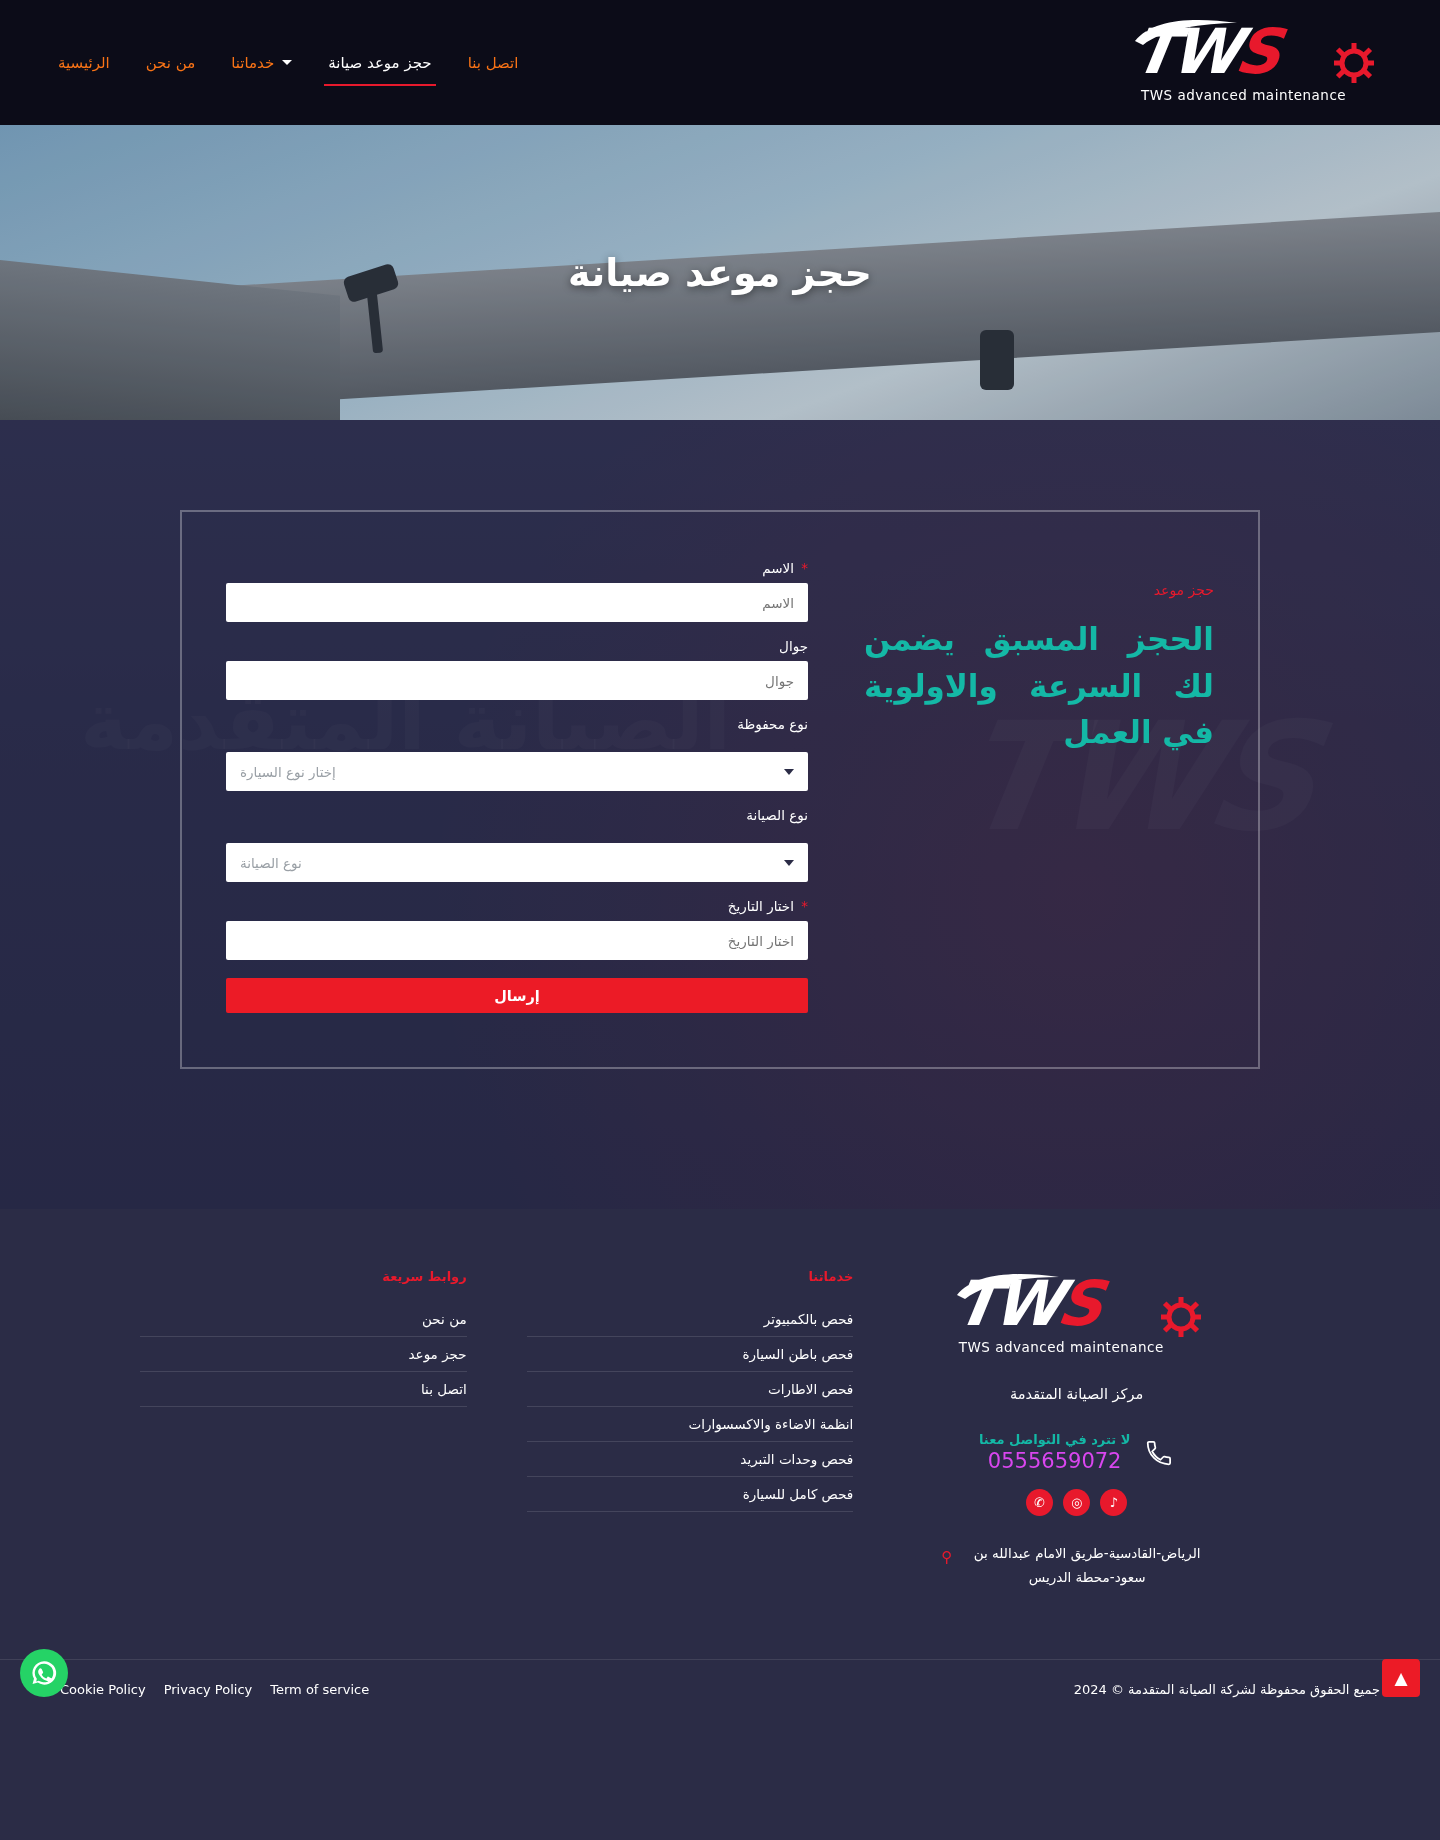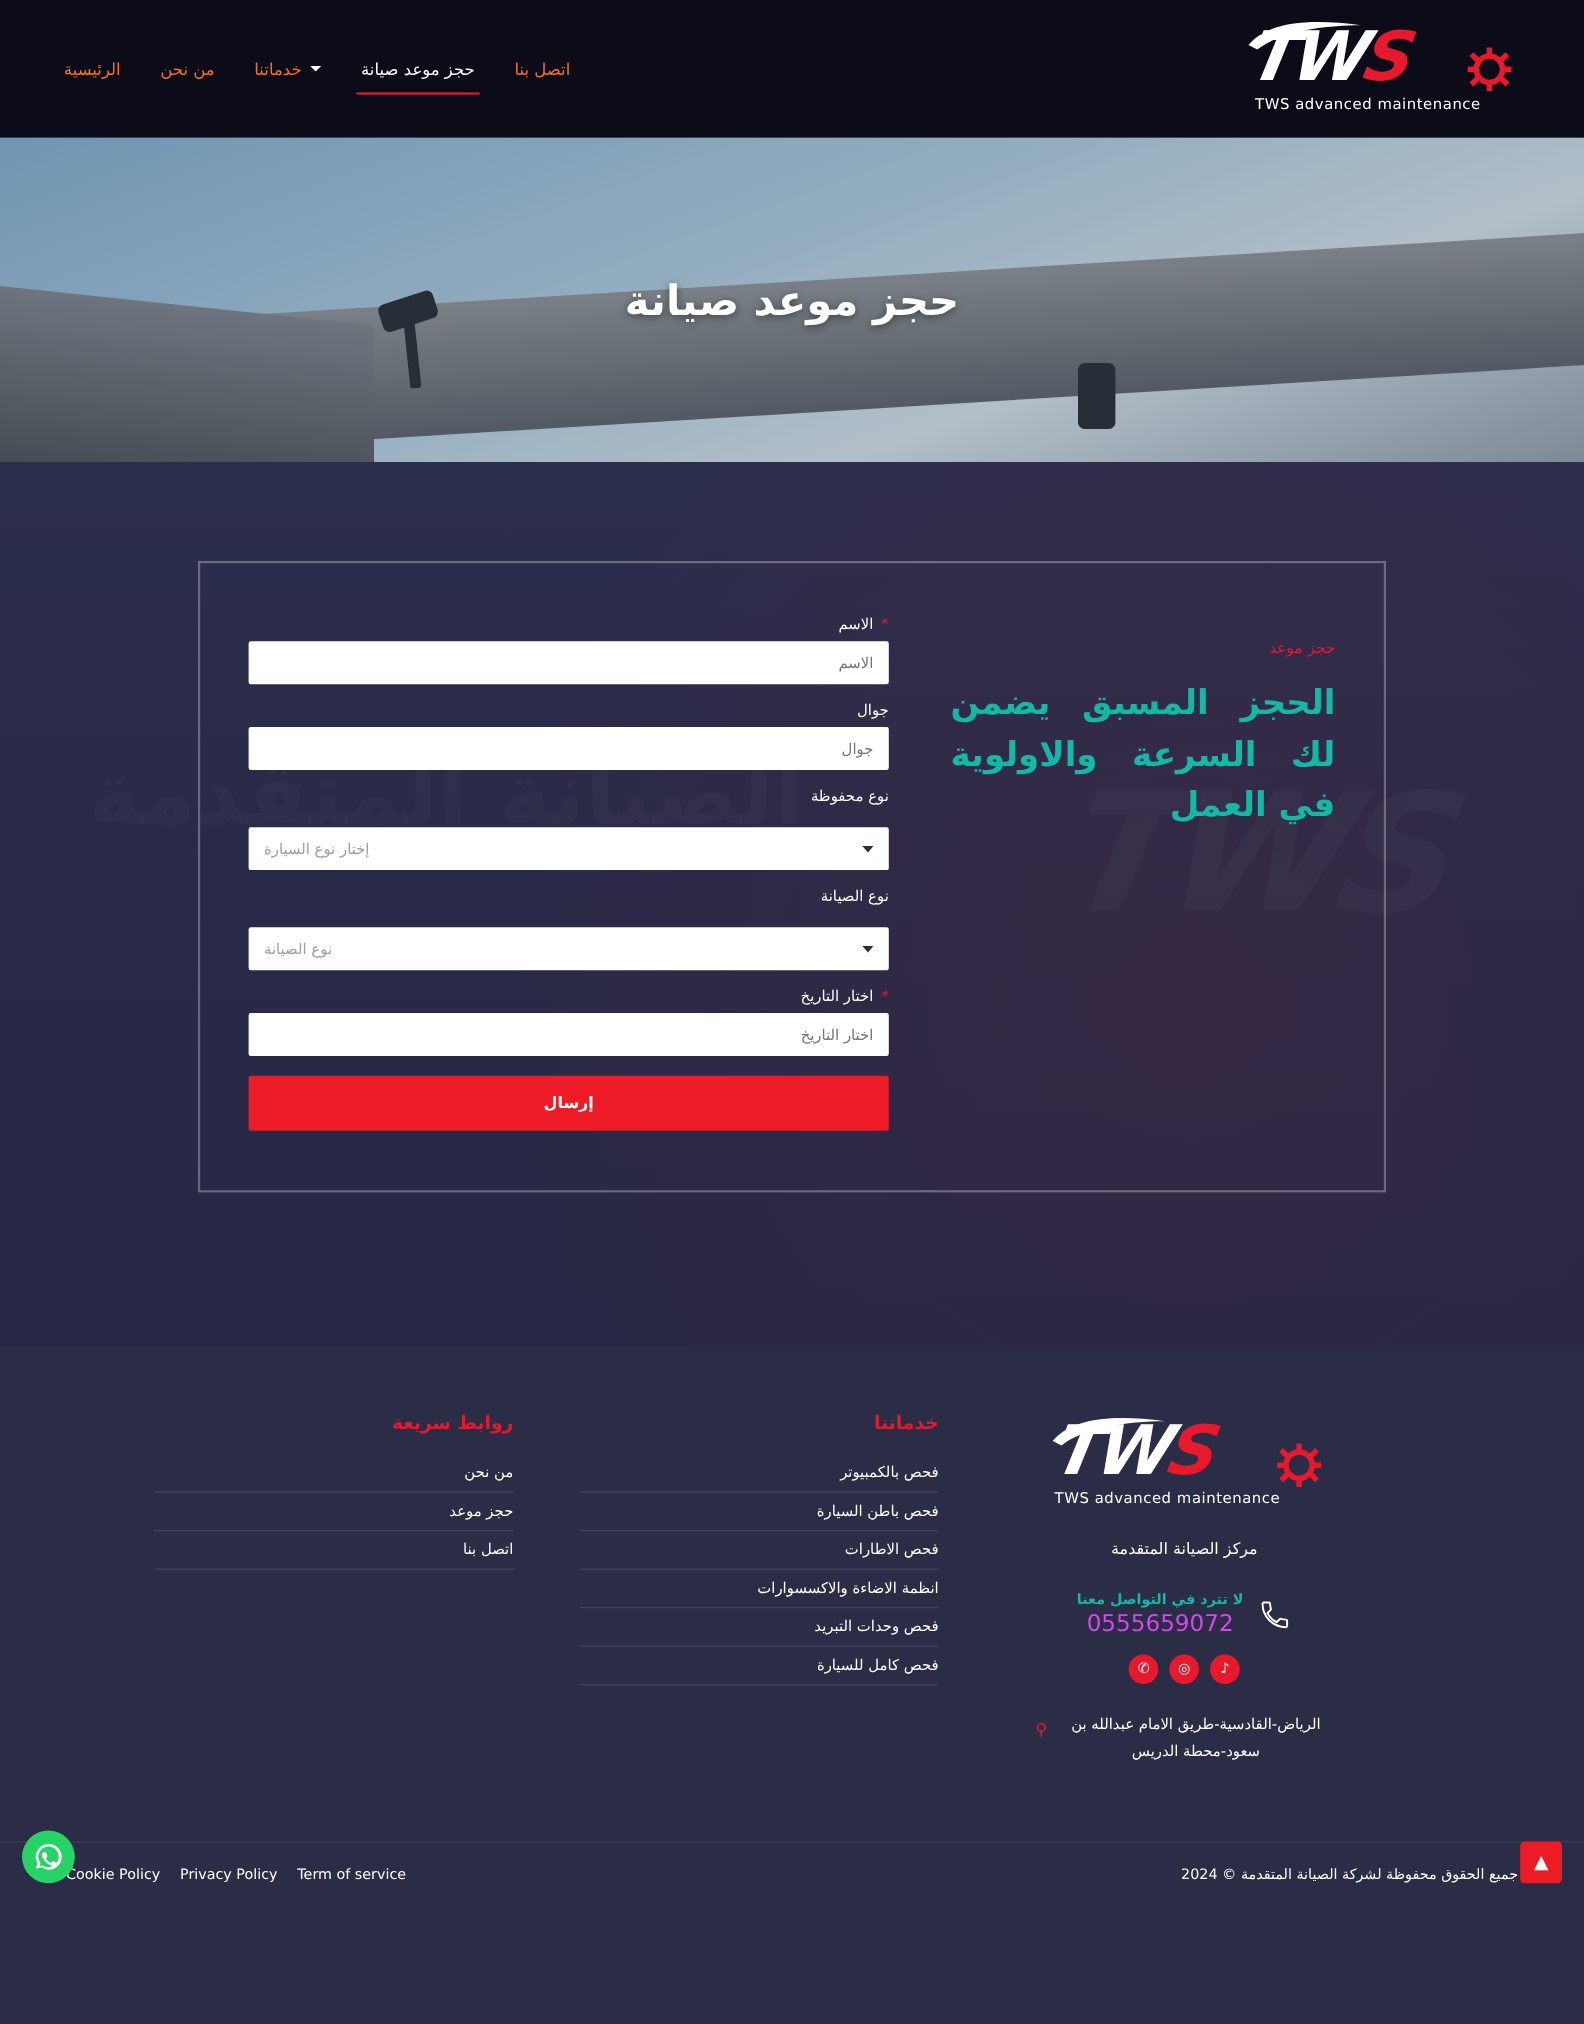--- a/index.html
+++ b/index.html
@@ -221,21 +221,21 @@
   }
   .select { justify-content: space-between; cursor: pointer; margin-top: 20px; }
   .select .sel-caret {
     width: 0; height: 0;
     border-left: 5px solid transparent;
     border-right: 5px solid transparent;
     border-top: 6px solid #2b2c46;
   }
   .submit-btn {
     width: 100%;
-    height: 50px;
+    height: 35px;
     background: #ec1b26;
     color: #ffffff;
     border: none;
     font-size: 14.5px;
     font-weight: 700;
     cursor: pointer;
     border-radius: 2px;
     font-family: "DejaVu Sans", sans-serif;
     margin-top: 2px;
   }
@@ -294,21 +294,21 @@
   }
   .address-row {
     margin-top: 26px;
     display: flex; align-items: flex-start; justify-content: center; gap: 10px;
     color: #ffffff; font-size: 13.5px; line-height: 1.75;
   }
   .address-text { max-width: 250px; text-align: center; }
   .pin { color: #e8192c; font-size: 15px; margin-top: 2px; }
 
   .fcol { width: 330px; }
-  .fcol-title { color: #e8192c; font-size: 17px; font-weight: 700; margin-bottom: 18px; }
+  .fcol-title { color: #e8192c; font-size: 13px; font-weight: 700; margin-bottom: 18px; }
   .flist { list-style: none; }
   .flist li {
     color: #ffffff;
     font-size: 13.5px;
     padding: 9px 0;
     border-bottom: 1px solid rgba(255,255,255,.12);
     cursor: pointer;
   }
 
   .footer-bottom {

